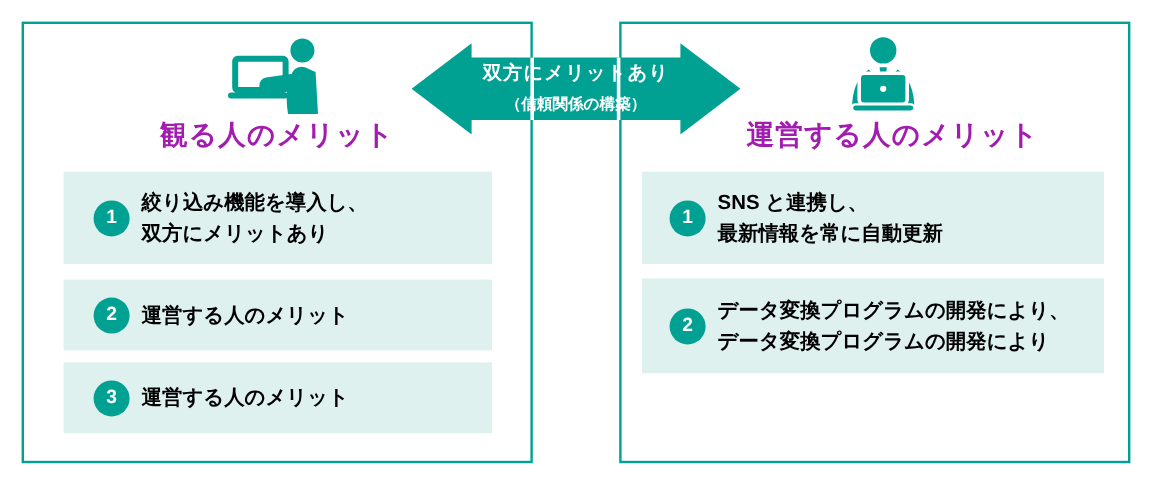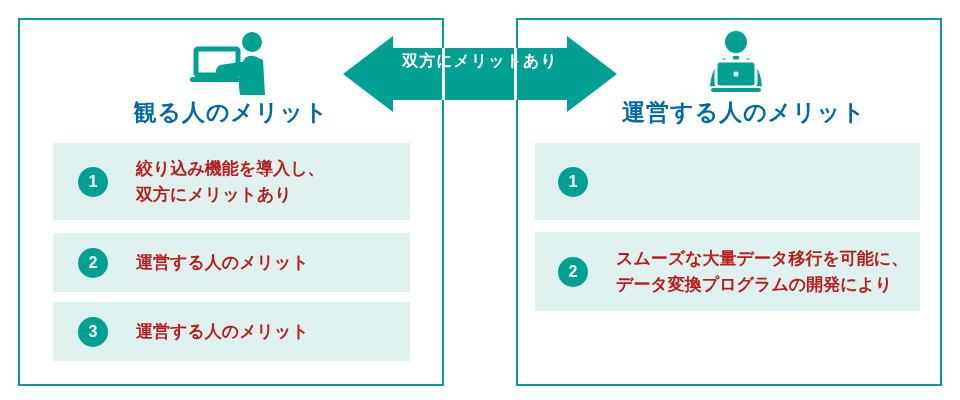--- a/index.html
+++ b/index.html
@@ -12,40 +12,40 @@
 
   .panel{
     position:absolute;top:18px;width:426px;height:368px;
     box-sizing:border-box;border:2px solid #00a093;background:#ffffff;z-index:1;
   }
   .panel.left{left:18px;}
   .panel.right{left:516px;}
 
   .panel-title{
     position:absolute;top:97px;width:426px;text-align:center;
-    font-size:23px;font-weight:bold;letter-spacing:1px;color:#0369a1;z-index:2;
+    font-size:23px;font-weight:bold;letter-spacing:1px;color:#a21caf;z-index:2;
   }
   .panel-title.left{left:18px;}
   .panel-title.right{left:516px;padding-left:15px;}
 
   .icon-wrap{position:absolute;z-index:2;}
   .icon-left{left:182px;top:27px;}
   .icon-right{left:680px;top:27px;}
 
   .merit-item{
     position:absolute;display:flex;align-items:center;
     background:#def1ee;z-index:2;box-sizing:border-box;
   }
   .merit-item .num-circle{
     flex:0 0 auto;width:30px;height:30px;border-radius:50%;
     background:#00a093;color:#ffffff;font-size:16px;font-weight:bold;
     display:flex;align-items:center;justify-content:center;margin-left:25px;
   }
   .merit-item .item-text{
-    margin-left:28px;font-size:17px;font-weight:bold;line-height:26px;color:#b91c1c;
+    margin-left:10px;font-size:17px;font-weight:bold;line-height:26px;color:#000000;
   }
 
   
   .li-0{left:53px;top:143px;width:357px;height:77px;}
   .li-1{left:53px;top:233px;width:357px;height:59px;}
   .li-2{left:53px;top:302px;width:357px;height:59px;}
   
   .ri-0{left:535px;top:143px;width:385px;height:77px;}
   .ri-1{left:535px;top:232px;width:385px;height:79px;}
   .ri-0 .num-circle,.ri-1 .num-circle{margin-left:23px;}
@@ -112,32 +112,37 @@
   </div>
   <div class="merit-item li-2">
     <div class="num-circle">3</div>
     <div class="item-text">
       <div>運営する人のメリット</div>
     </div>
   </div>
 
   <div class="merit-item ri-0">
     <div class="num-circle">1</div>
+    <div class="item-text">
+      <div>SNS と連携し、</div>
+      <div>最新情報を常に自動更新</div>
+    </div>
   </div>
   <div class="merit-item ri-1">
     <div class="num-circle">2</div>
     <div class="item-text">
-      <div>スムーズな大量データ移行を可能に、</div>
+      <div>データ変換プログラムの開発により、</div>
       <div>データ変換プログラムの開発により</div>
     </div>
   </div>
 
   <div class="arrow-wrap">
     <svg width="274" height="76" viewBox="0 0 274 76">
       <polygon points="0,38 50,0 50,12 224,12 224,0 274,38 224,76 224,64 50,64 50,76" fill="#00a093"></polygon>
     </svg>
     <div class="arrow-text arrow-line1">双方にメリットあり</div>
+    <div class="arrow-text arrow-line2">（信頼関係の構築）</div>
   </div>
 
   <div class="border-halo halo-left"></div>
   <div class="border-halo halo-right"></div>
 
 </div>
 
 </body></html>

